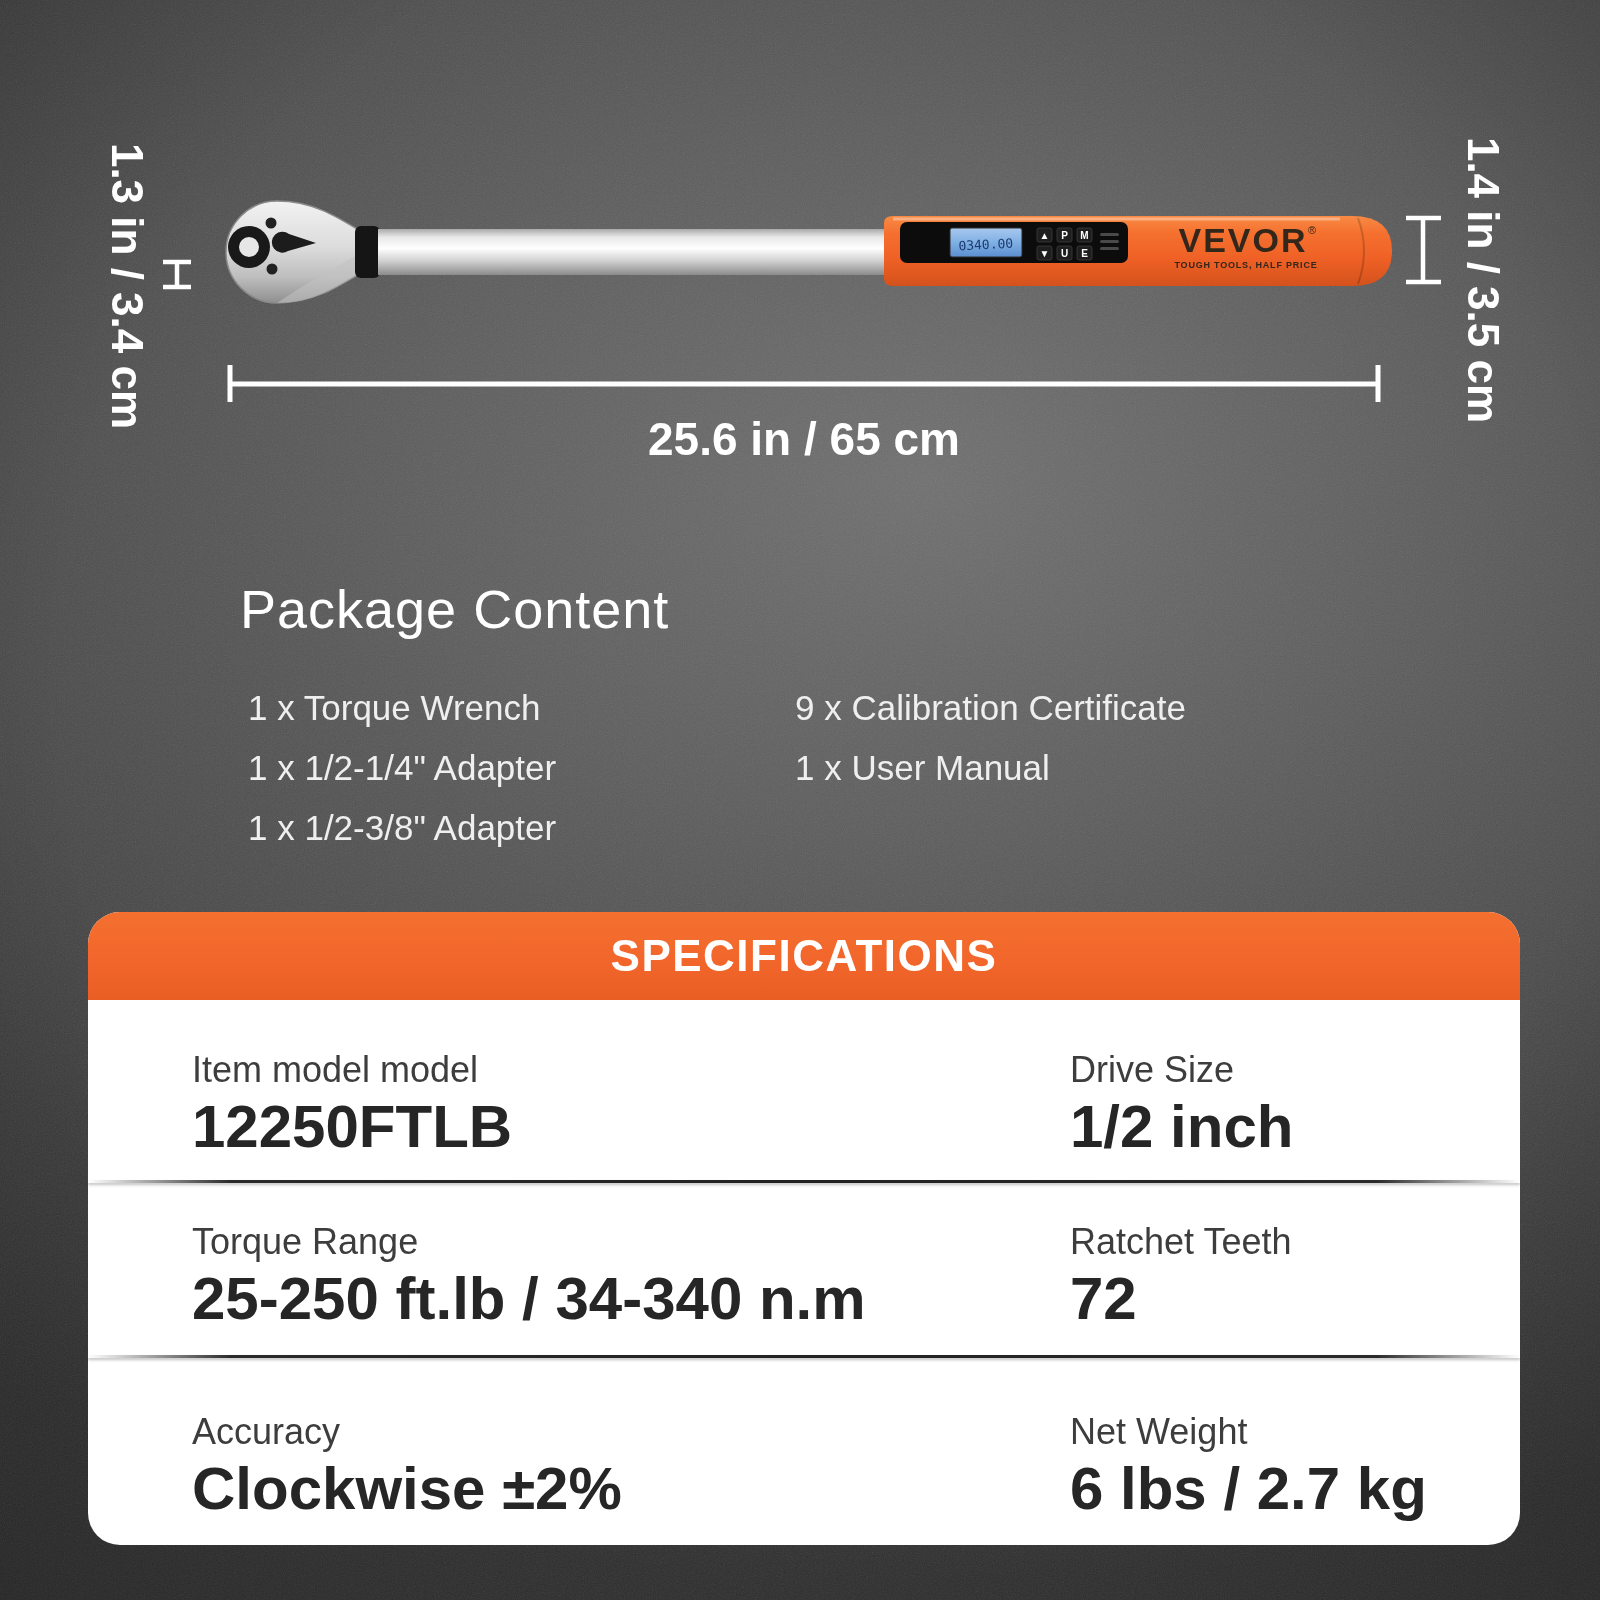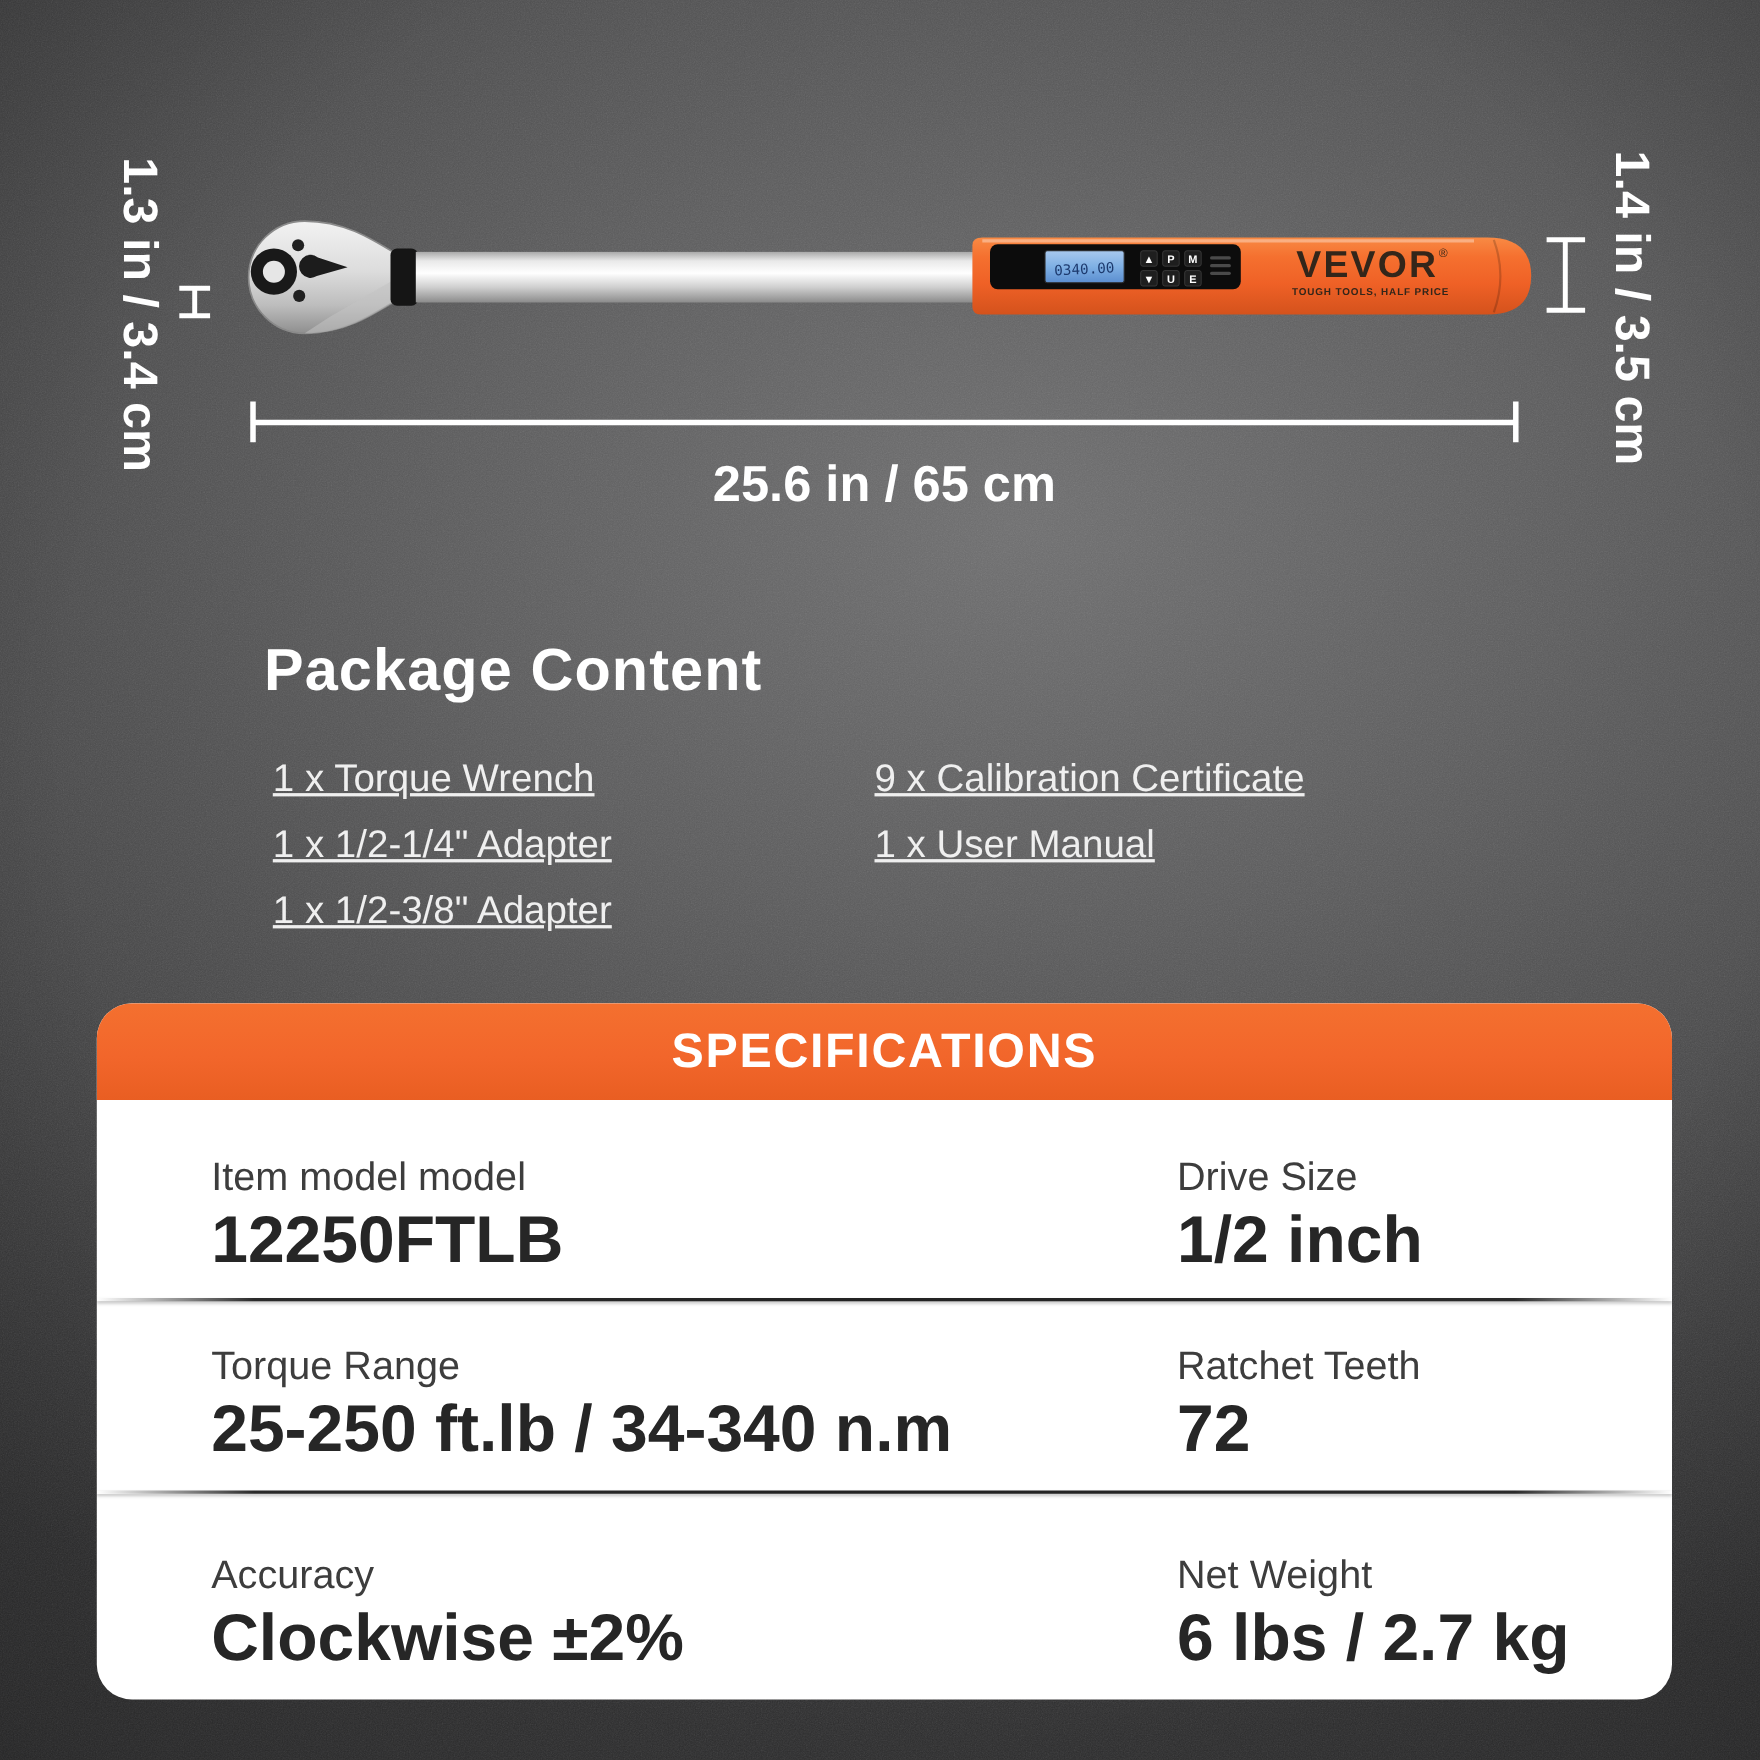--- a/index.html
+++ b/index.html
@@ -34,24 +34,24 @@
   }
   .dim-bottom{
     left:804px;top:412px;font-size:46px;
     transform:translateX(-50%);
   }
   .dim-svg{position:absolute;left:0;top:0;}
 
   
   .pkg-title{
     position:absolute;left:240px;top:578px;
-    color:#ffffff;font-size:54px;font-weight:bold;letter-spacing:1px;
+    color:#ffffff;font-size:54px;font-weight:normal;letter-spacing:1px;
   }
   .pkg-item{
-    position:absolute;color:#efefef;font-size:35px;white-space:nowrap;text-decoration:underline;
+    position:absolute;color:#efefef;font-size:35px;white-space:nowrap;
   }
 
   
   .spec-card{
     position:absolute;left:88px;top:912px;width:1432px;height:633px;
     background:#ffffff;border-radius:32px;overflow:hidden;
   }
   .spec-header{
     position:absolute;left:0;top:0;width:100%;height:88px;
     background:linear-gradient(180deg,#f4702f 0%,#f2662b 55%,#e95e22 100%);

